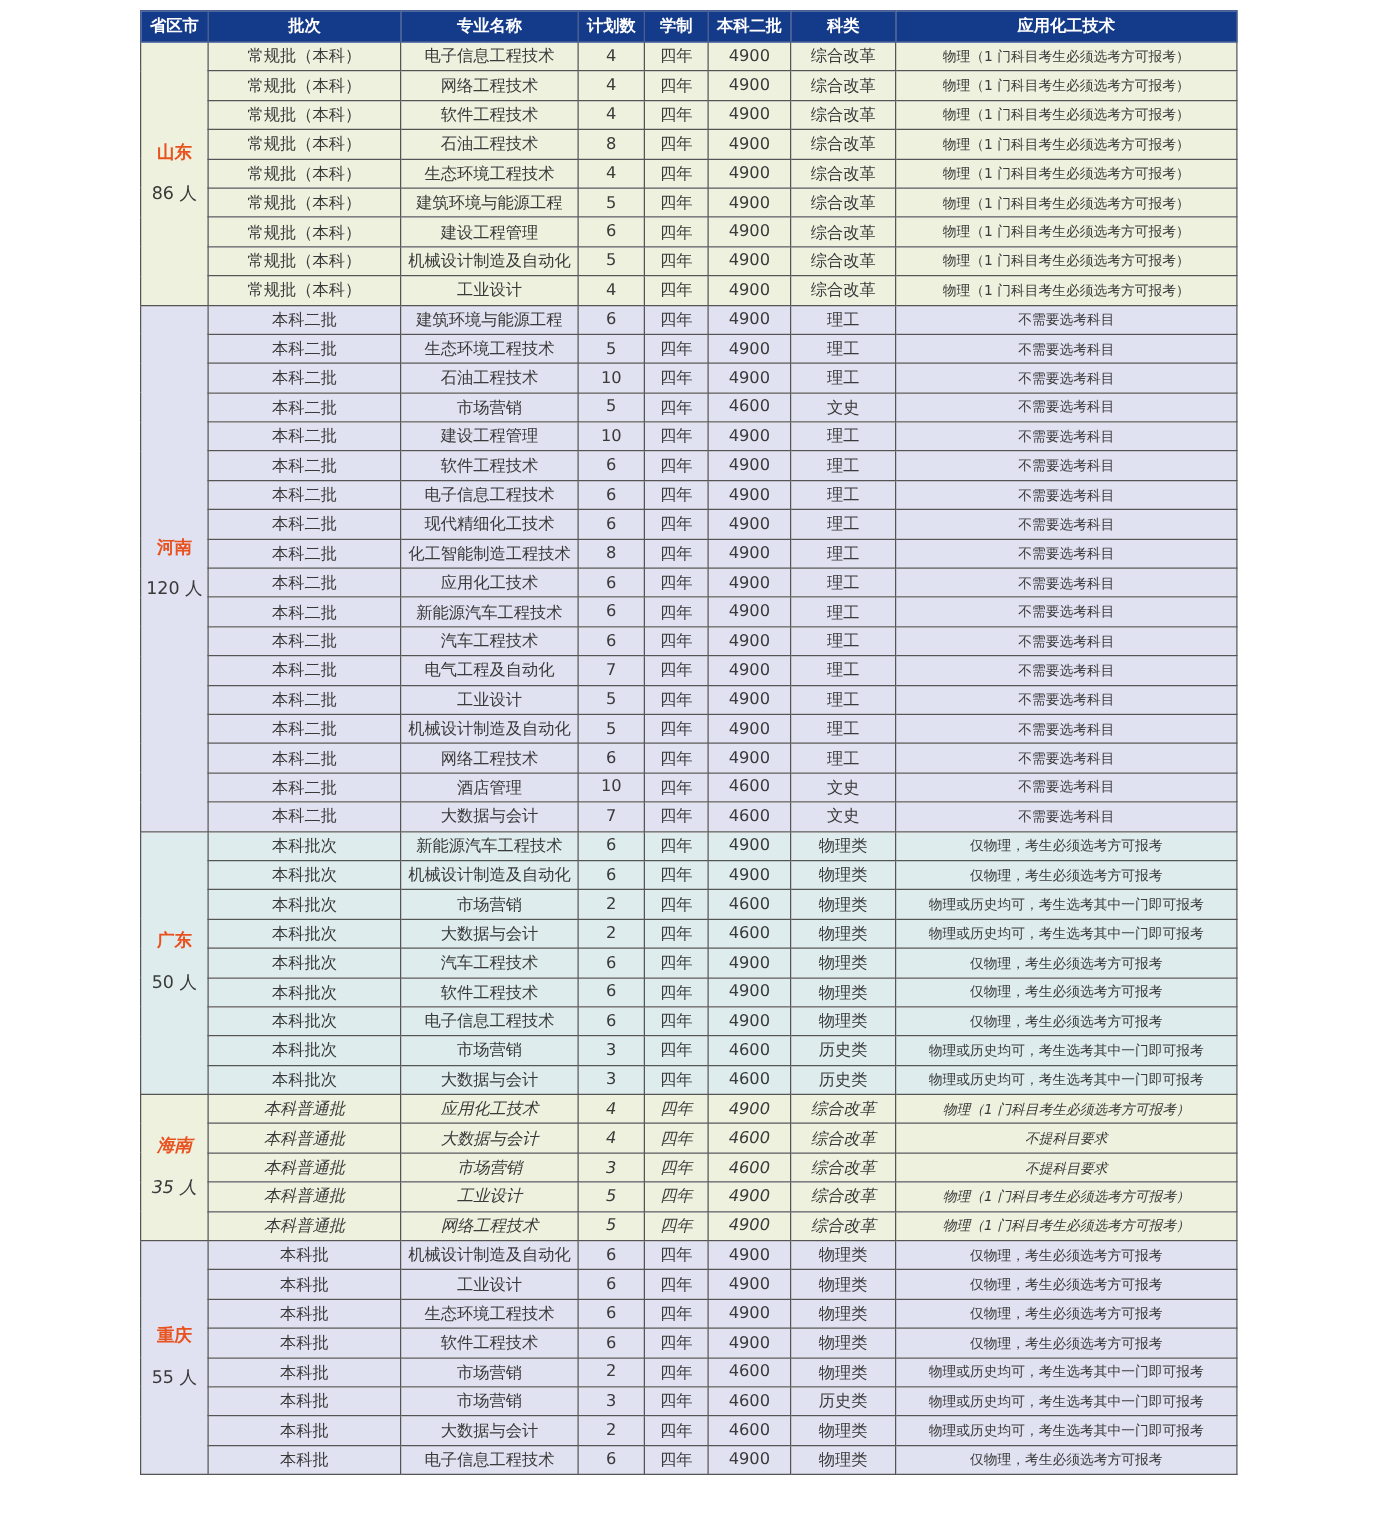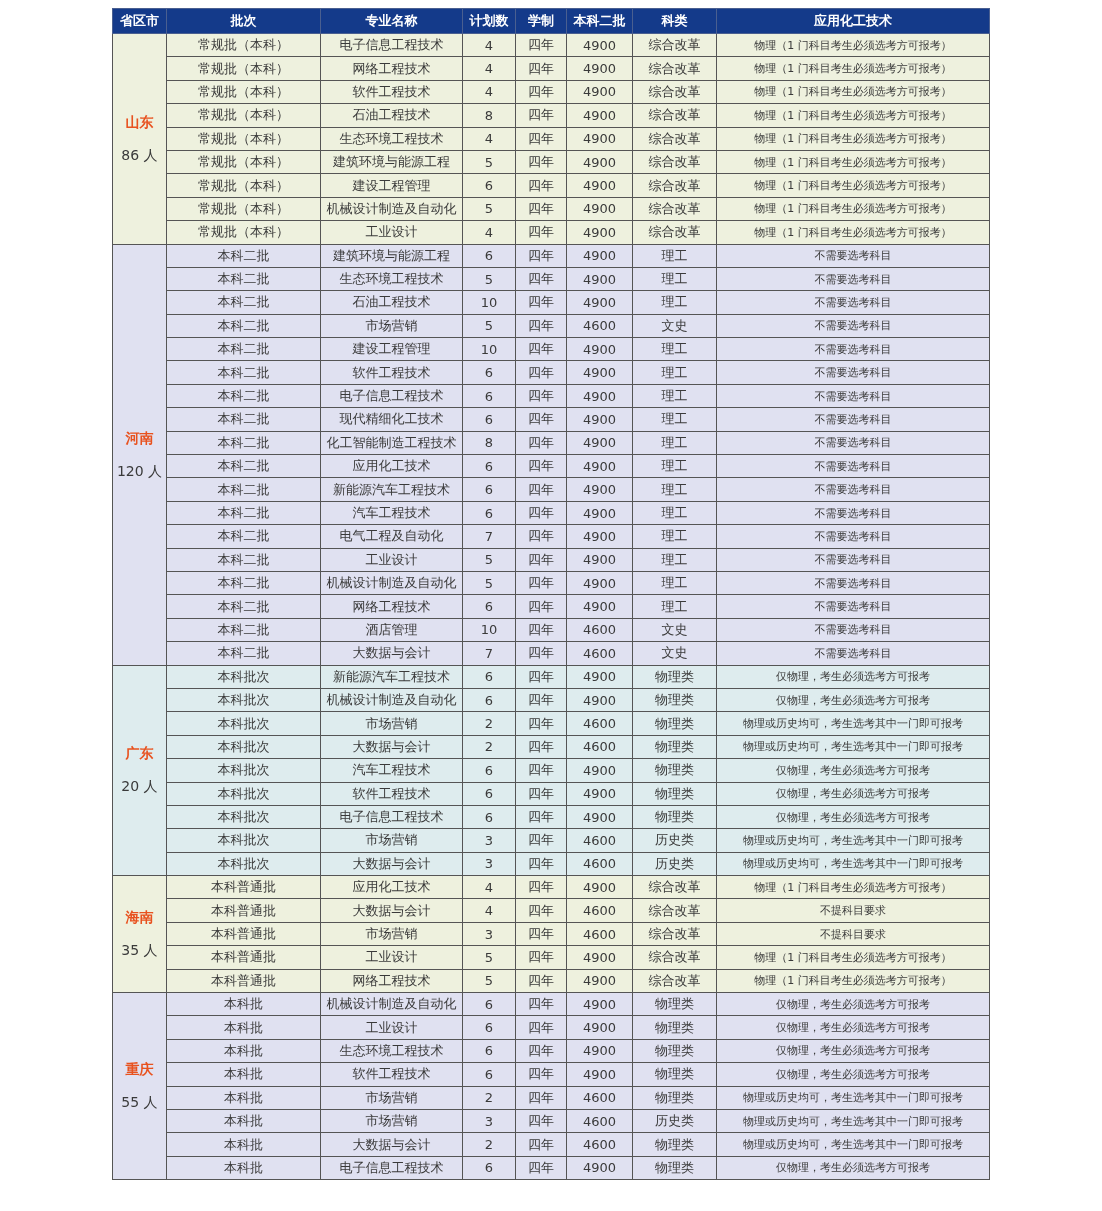--- a/index.html
+++ b/index.html
@@ -7,21 +7,21 @@
   .wrap { position:absolute; left:112px; top:8px; width:877px; }
   table { border-collapse:collapse; width:877px; table-layout:fixed; }
   th { background:#143a8a; color:#ffffff; font-weight:bold; font-size:13px; height:24px; border:1px solid #4a5f90; padding:0; text-align:center; }
   td { font-size:13px; color:#3a3a3a; height:22.4px; padding:0; text-align:center; border:1px solid #555; white-space:nowrap; overflow:hidden; }
   td.prov { vertical-align:middle; line-height:17px; }
   .pname { color:#e8521f; font-weight:bold; font-size:14px; display:block; }
   .pcount { color:#3a3a3a; font-size:14px; display:block;margin-top:16px; }
   tr.g-sd td { background:#eef1de; }
   tr.g-hn td { background:#e0e1f1; }
   tr.g-gd td { background:#deecee; }
-  tr.g-hain td { background:#eef1de; }
+  tr.g-hain td { background:#eef1de;font-style:italic; }
   tr.g-cq td { background:#e0e1f1; }
   td.req { font-size:11px; }
 </style>
 </head>
 <body>
 
 <div class="wrap">
   <table>
     <colgroup>
       <col style="width:54px">
@@ -293,21 +293,21 @@
           <td>大数据与会计</td>
           <td>7</td>
           <td>四年</td>
           <td>4600</td>
           <td>文史</td>
           <td class="req">不需要选考科目</td>
         </tr>
         <tr class="g-gd">
           <td class="prov" rowspan="9">
             <span class="pname">广东</span>
-            <span class="pcount">20 人</span>
+            <span class="pcount">50 人</span>
           </td>
           <td>本科批次</td>
           <td>新能源汽车工程技术</td>
           <td>6</td>
           <td>四年</td>
           <td>4900</td>
           <td>物理类</td>
           <td class="req">仅物理，考生必须选考方可报考</td>
         </tr>
         <tr class="g-gd">

